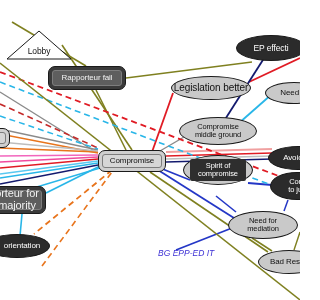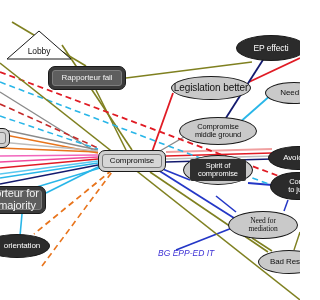--- a/index.html
+++ b/index.html
@@ -219,21 +219,21 @@
       <span class="nlabel" style="font-size:7.5px;">Spirit of
 compromise</span>
     </div>
   </div>
 
   <div class="node ellipse ellipse-dark" style="left:270px; top:172px; width:54px; height:28px;">
     <span class="nlabel lbl-dark" style="font-size:7.5px;">Com
 to jus</span>
   </div>
 
-  <div class="node ellipse ellipse-light" style="left:228px; top:211px; width:70px; height:28px;font-family:Liberation Serif, serif;">
+  <div class="node ellipse ellipse-light" style="left:228px; top:211px; width:70px; height:28px;">
     <span class="nlabel lbl-light" style="font-size:7.5px;">Need for
 mediation</span>
   </div>
 
   <div class="node boxnode box-dark" style="left:-12px; top:186px; width:58px; height:28px;">
     <div class="inner">
       <span class="nlabel" style="font-size:11px;">orteur for
 majority</span>
     </div>
   </div>

